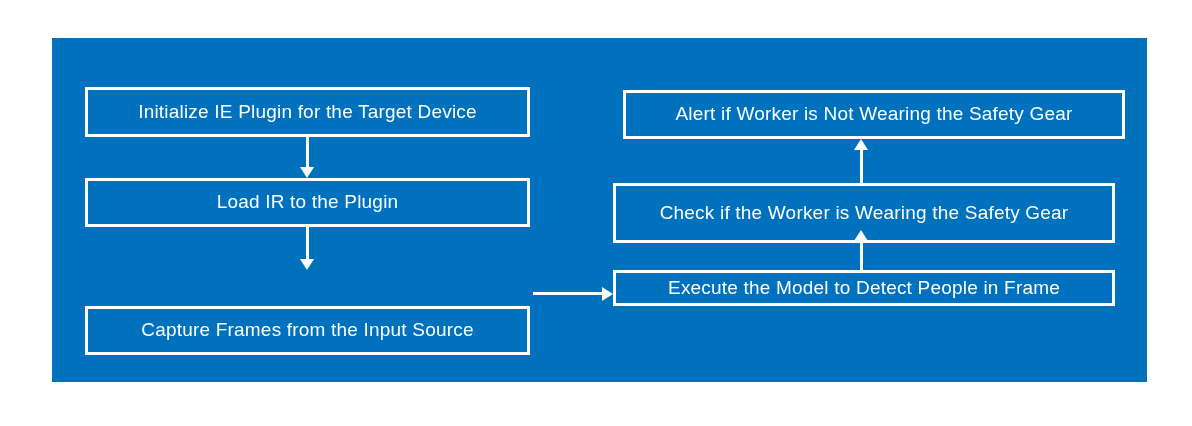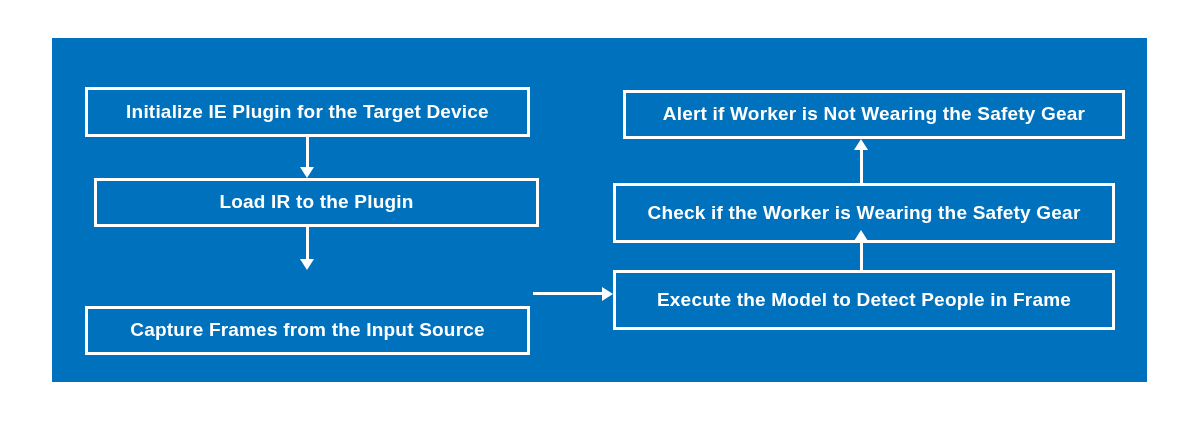--- a/index.html
+++ b/index.html
@@ -21,37 +21,37 @@
     top: 38px;
     width: 1095px;
     height: 344px;
     background: var(--panel-color, #0071BC);
   }
   .node {
     position: absolute;
     box-sizing: border-box;
     border: 3px solid var(--line-color, #ffffff);
     color: var(--text-color, #ffffff);
-    font-weight: bold;
+    font-weight: normal;
     font-size: 19px;
     line-height: 1.1;
     display: flex;
     align-items: center;
     justify-content: center;
     text-align: right;
     letter-spacing: 0.2px;
   }
   
   .node-init    { left: 85px;  top: 87px;  width: 445px; height: 50px; }
-  .node-load    { left: 94px;  top: 178px; width: 445px; height: 49px; }
+  .node-load    { left: 85px;  top: 178px; width: 445px; height: 49px; }
   .node-capture { left: 85px;  top: 270px; width: 445px; height: 49px; margin-top: 36px; }
   
   .node-alert   { left: 613px; top: 90px;  width: 502px; height: 49px; margin-left: 10px; }
   .node-check   { left: 613px; top: 183px; width: 502px; height: 60px; }
-  .node-execute { left: 613px; top: 270px; width: 502px; height: 60px; }
+  .node-execute { left: 613px; top: 270px; width: 502px; height: 36px; }
 
   .arrow-line-v {
     position: absolute;
     width: 3px;
     background: var(--line-color, #ffffff);
   }
   .arrow-line-h {
     position: absolute;
     height: 3px;
     background: var(--line-color, #ffffff);

